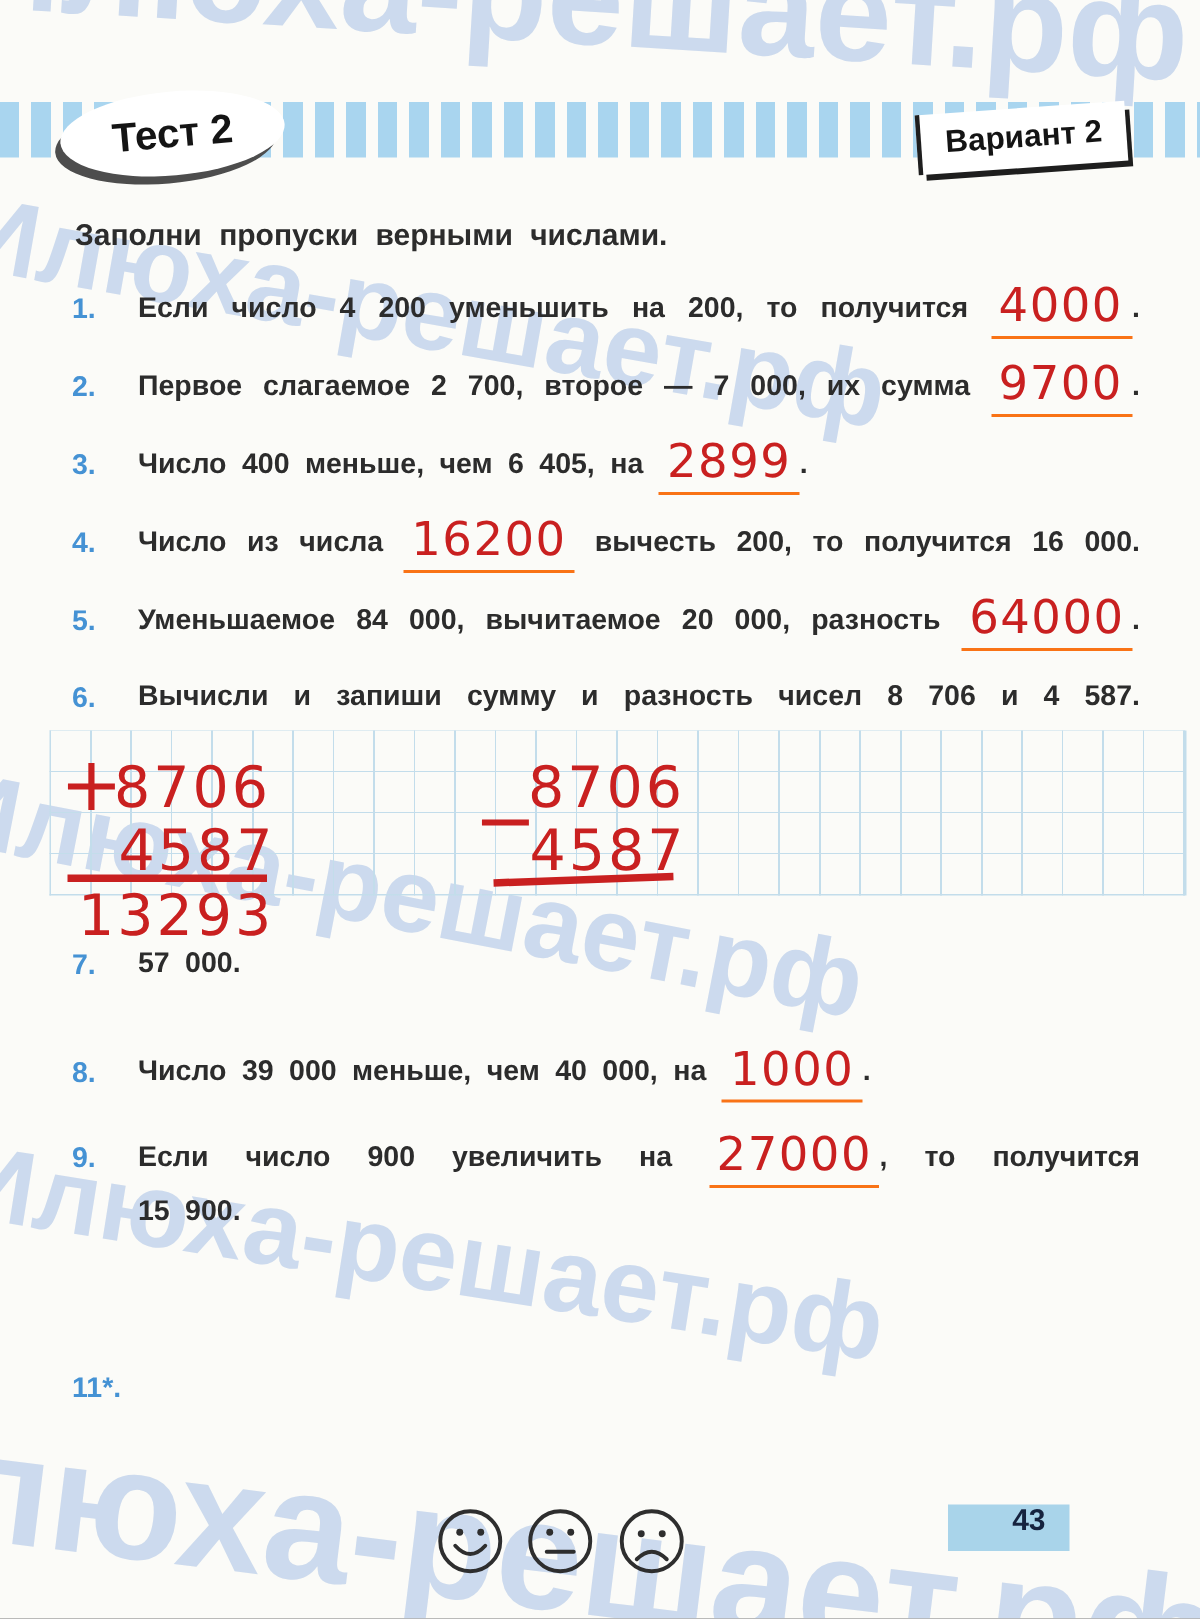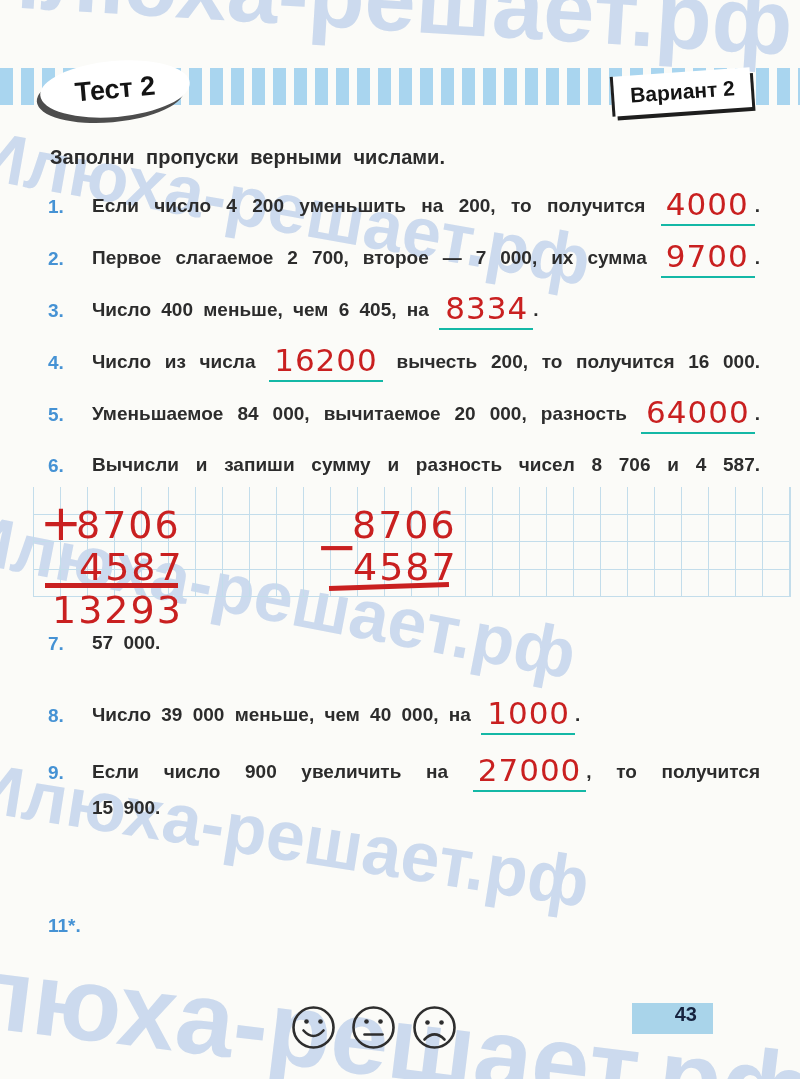--- a/index.html
+++ b/index.html
@@ -23,21 +23,21 @@
         transform:rotate(-4deg);display:flex;align-items:center;justify-content:center;
         font-weight:bold;font-size:21px;color:#141414;border-left:3px solid #1e1e1e;box-shadow:4px 5px 0 -1px #1e1e1e;}
   .instruction{position:absolute;left:50px;top:146px;font-size:20px;font-weight:bold;word-spacing:6px;z-index:2;text-align:right;}
   
   .item{position:absolute;left:48px;width:712px;z-index:2;}
   .inum{position:absolute;left:0;top:6px;width:38px;color:#4592d4;font-weight:bold;font-size:19px;}
   .itext{margin:0 0 0 44px;font-size:19px;font-weight:bold;line-height:31px;word-spacing:5px;text-align:left;}
   .jlast{text-align:justify;text-align-last:justify;}
   .block{display:block;}
   .tail{display:block;}
-  .answer{display:inline-block;min-width:84px;text-align:right;border-bottom:2px solid #14b8a6;
+  .answer{display:inline-block;min-width:84px;text-align:center;border-bottom:2px solid #f97316;
           vertical-align:-3px;padding:0 5px;}
   .ink{display:inline-block;height:24px;font-family:"DejaVu Sans",sans-serif;font-weight:400;
        font-size:31px;line-height:24px;color:#c92020;letter-spacing:1px;word-spacing:0;}
   .overlap .ink{transform:translateY(11px);}
   
   .grid{position:absolute;left:33px;top:487px;width:757px;height:110px;z-index:2;border-right:1px solid #c3ddeb;
         background:repeating-linear-gradient(90deg,#c3ddeb 0 1px,rgba(0,0,0,0) 1px 27px),
                    repeating-linear-gradient(0deg,#c3ddeb 0 1px,rgba(0,0,0,0) 1px 27.4px);}
   .red{position:absolute;color:#c92020;font-family:"DejaVu Sans",sans-serif;z-index:3;line-height:1;}
   .opdigits{font-size:38px;letter-spacing:2px;}
@@ -74,21 +74,21 @@
     <p class="itext jlast"><span>Если число 4&nbsp;200 уменьшить на 200, то получится</span> <span class="answer"><span class="ink">4000</span></span><span>.</span></p>
   </div>
 
   <div class="item" style="top:242px">
     <span class="inum">2.</span>
     <p class="itext jlast"><span>Первое слагаемое 2&nbsp;700, второе — 7&nbsp;000, их сумма</span> <span class="answer"><span class="ink">9700</span></span><span>.</span></p>
   </div>
 
   <div class="item" style="top:294px">
     <span class="inum">3.</span>
-    <p class="itext"><span>Число 400 меньше, чем 6&nbsp;405, на</span> <span class="answer"><span class="ink">8334</span></span><span>.</span></p>
+    <p class="itext"><span>Число 400 меньше, чем 6&nbsp;405, на</span> <span class="answer"><span class="ink">2899</span></span><span>.</span></p>
   </div>
 
   <div class="item" style="top:346px">
     <span class="inum">4.</span>
     <p class="itext jlast"><span>Число из числа</span> <span class="answer"><span class="ink">16200</span></span><span> вычесть 200, то получится 16&nbsp;000.</span></p>
   </div>
 
   <div class="item" style="top:398px">
     <span class="inum">5.</span>
     <p class="itext jlast"><span>Уменьшаемое 84&nbsp;000, вычитаемое 20&nbsp;000, разность</span> <span class="answer"><span class="ink">64000</span></span><span>.</span></p>

